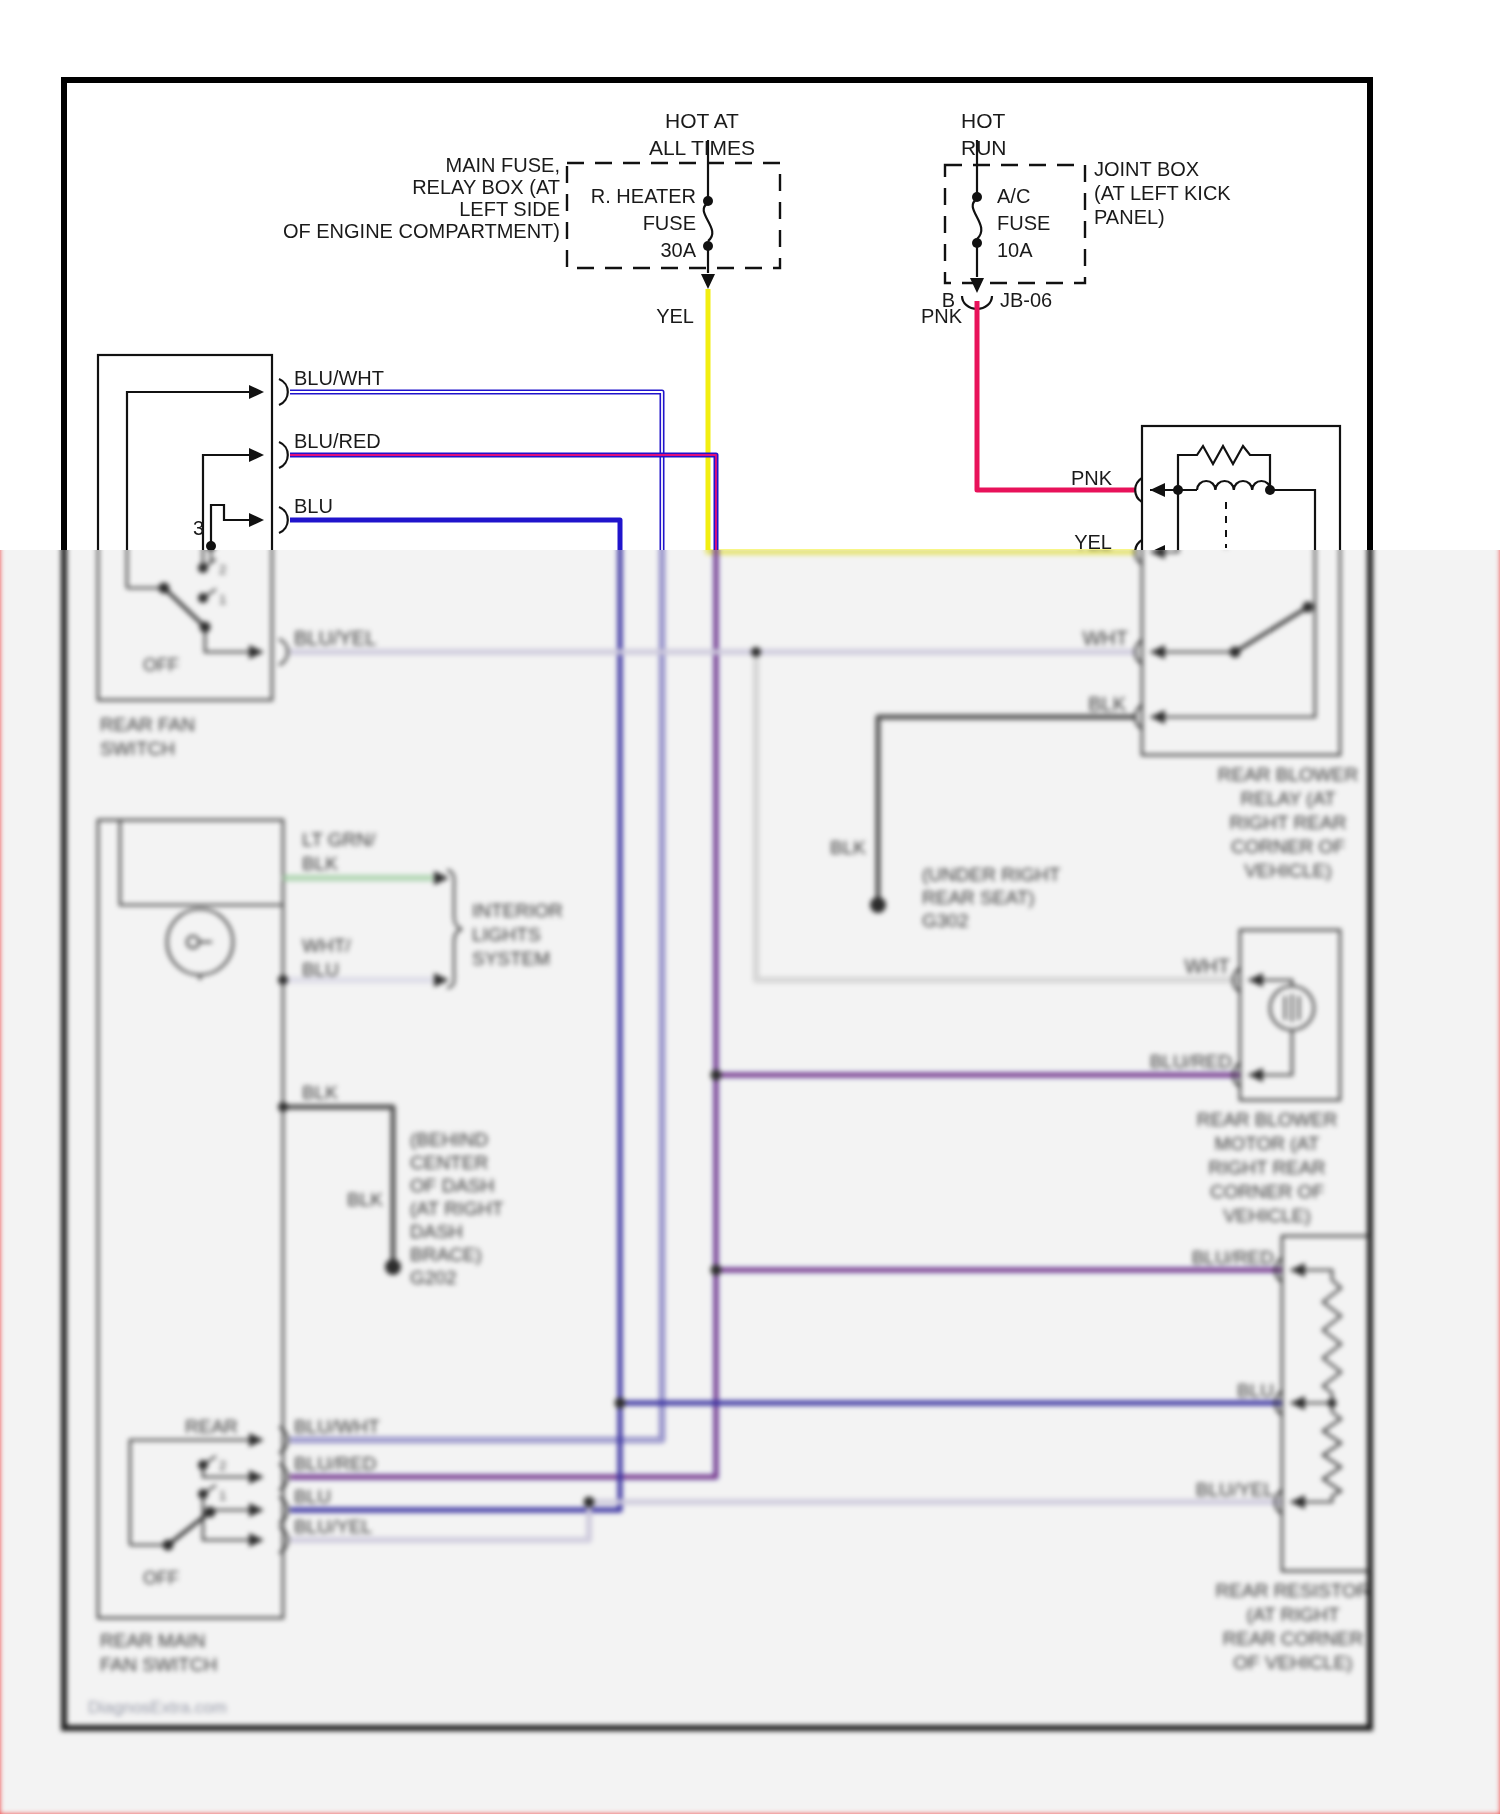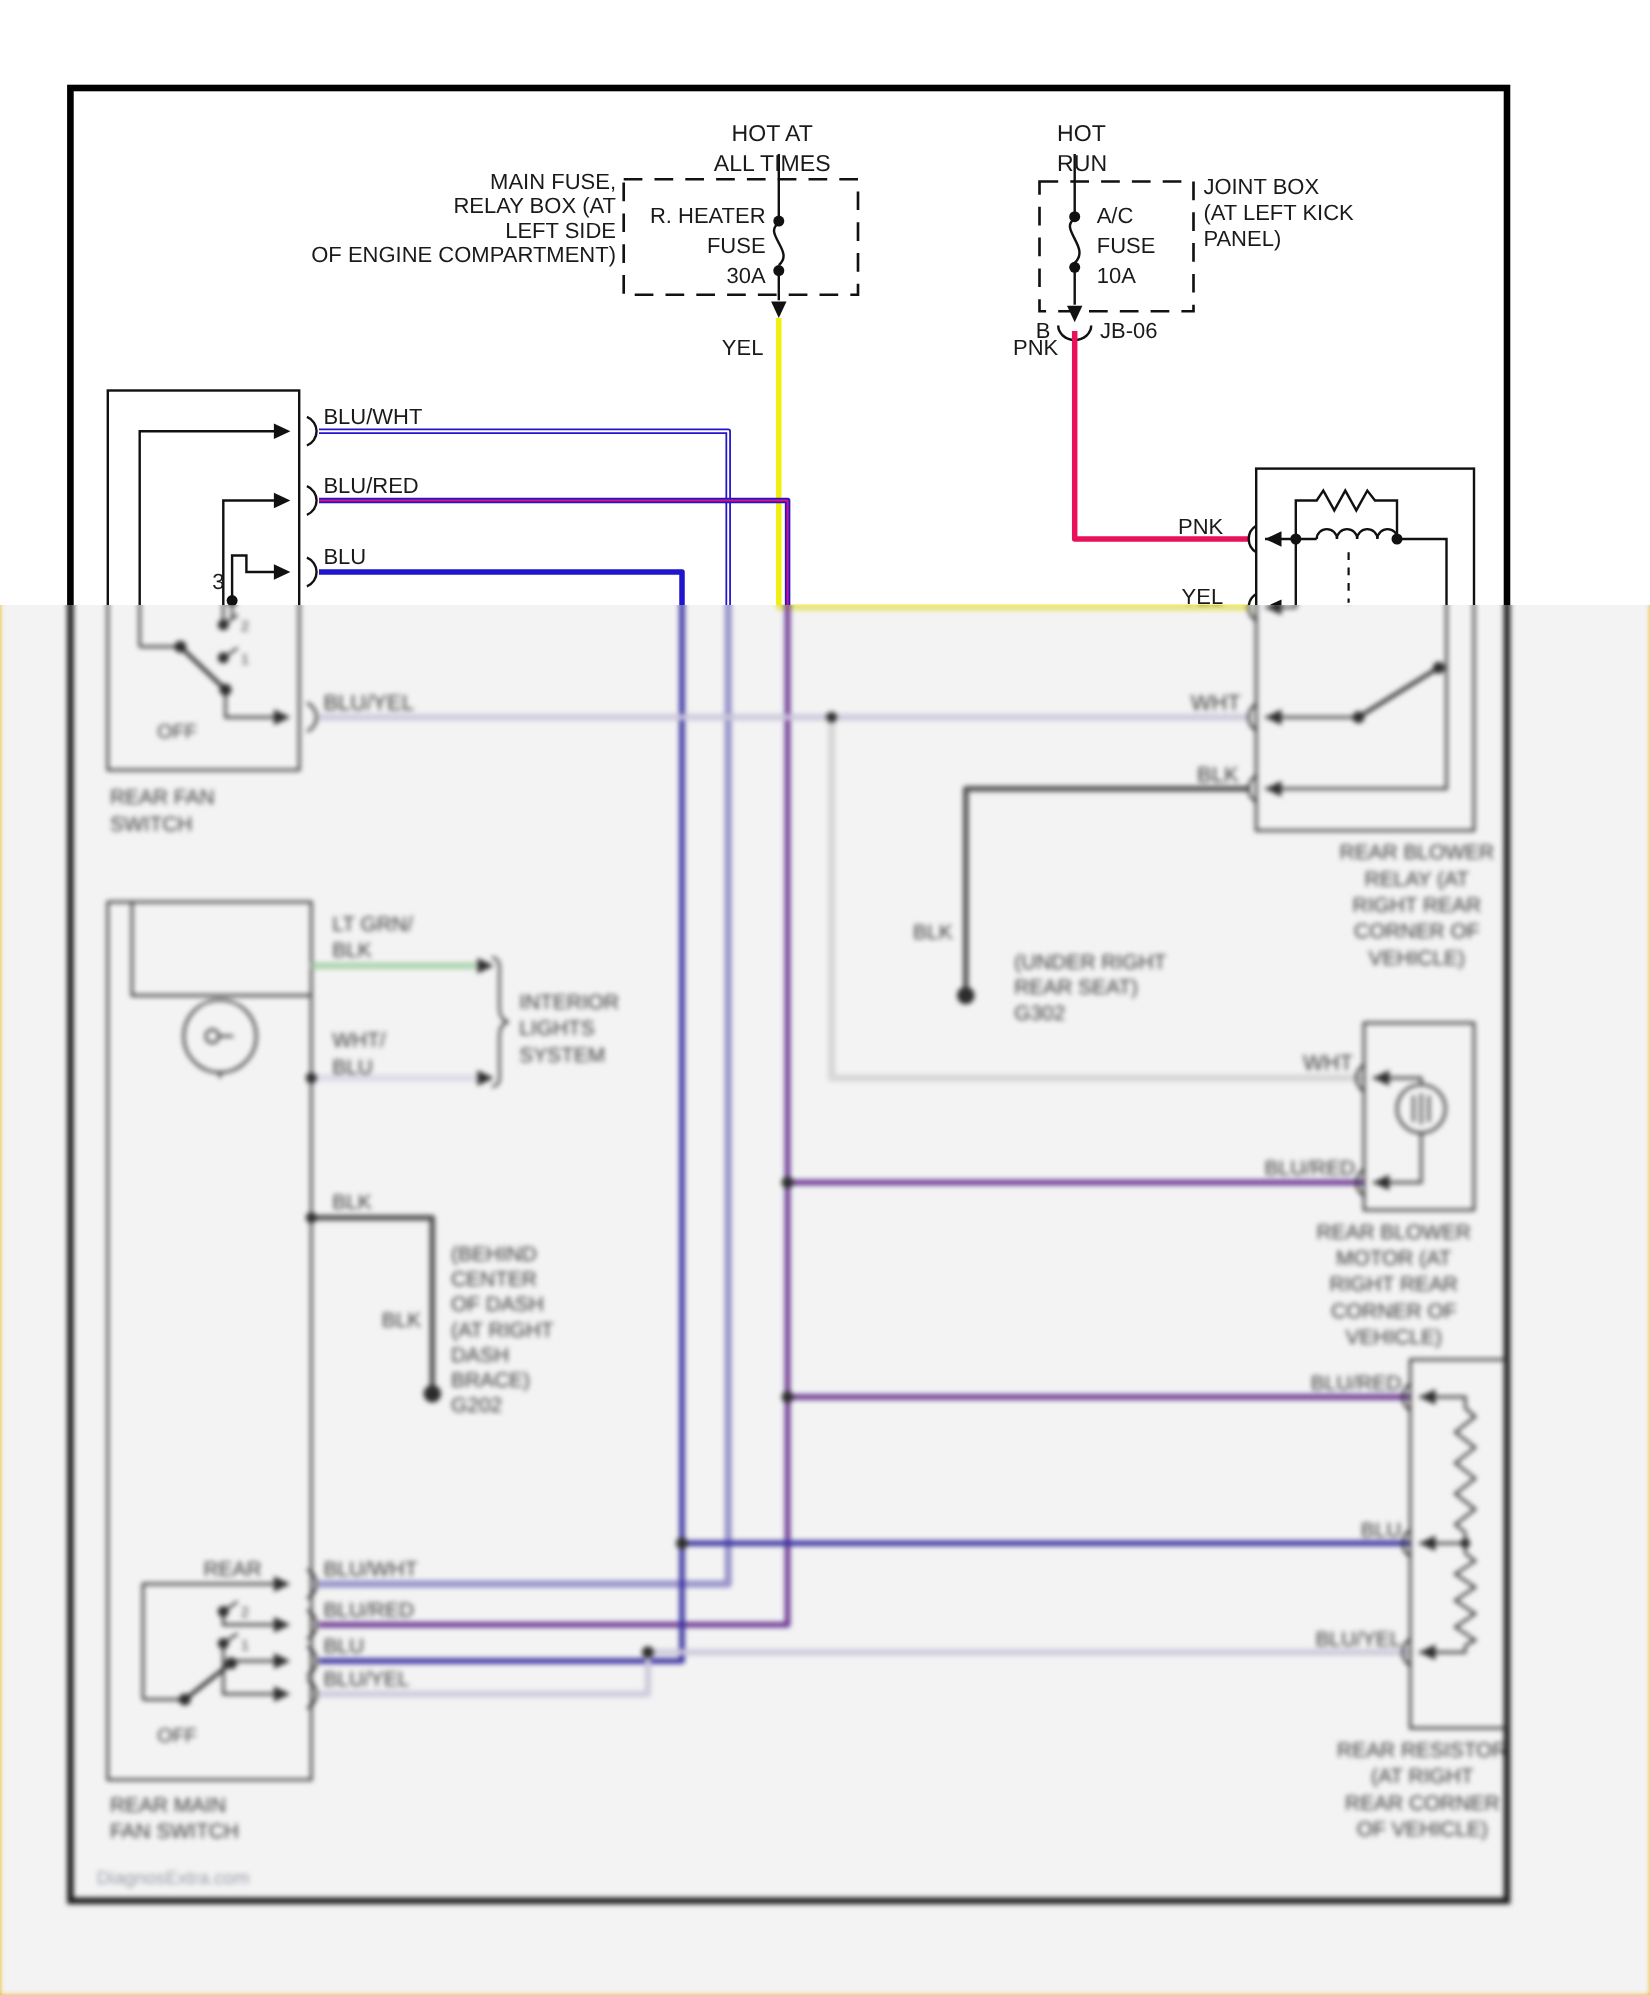--- a/index.html
+++ b/index.html
@@ -1,16 +1,16 @@
 <!DOCTYPE html>
 <html><head>
 <meta charset="utf-8">
 <style>
   html,body{margin:0;padding:0;background:#fff;}
-  #stage{position:relative;width:1500px;height:1814px;background:#eab308;overflow:hidden;}
+  #stage{position:relative;width:1500px;height:1814px;background:#ef4444;overflow:hidden;}
   .layer{position:absolute;left:0;top:0;width:1500px;height:1814px;}
   #sharp-layer{clip-path:inset(0px 0px 1264px 0px);z-index:2;}
   #blur-layer{clip-path:inset(548px 0px 0px 0px);filter:blur(2.6px) saturate(0.72) contrast(0.78) brightness(1.07);z-index:1;}
   svg text{font-family:"Liberation Sans","DejaVu Sans",sans-serif;fill:#1a1a1a;}
   .t21{font-size:21px;}
   .t20{font-size:20px;}
   .t19{font-size:19px;}
   .t18{font-size:18px;}
   .t13{font-size:13px;}
   .t17{font-size:17px;}

